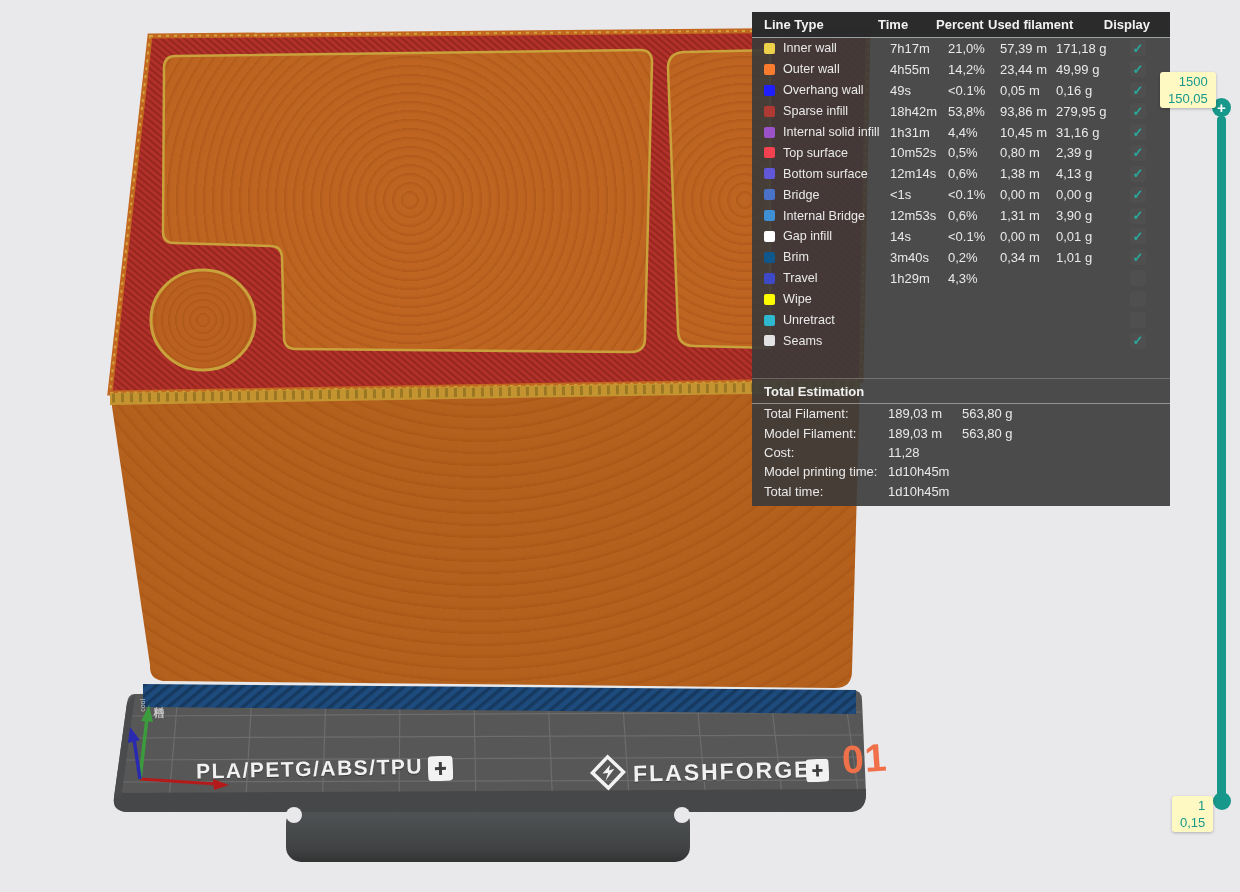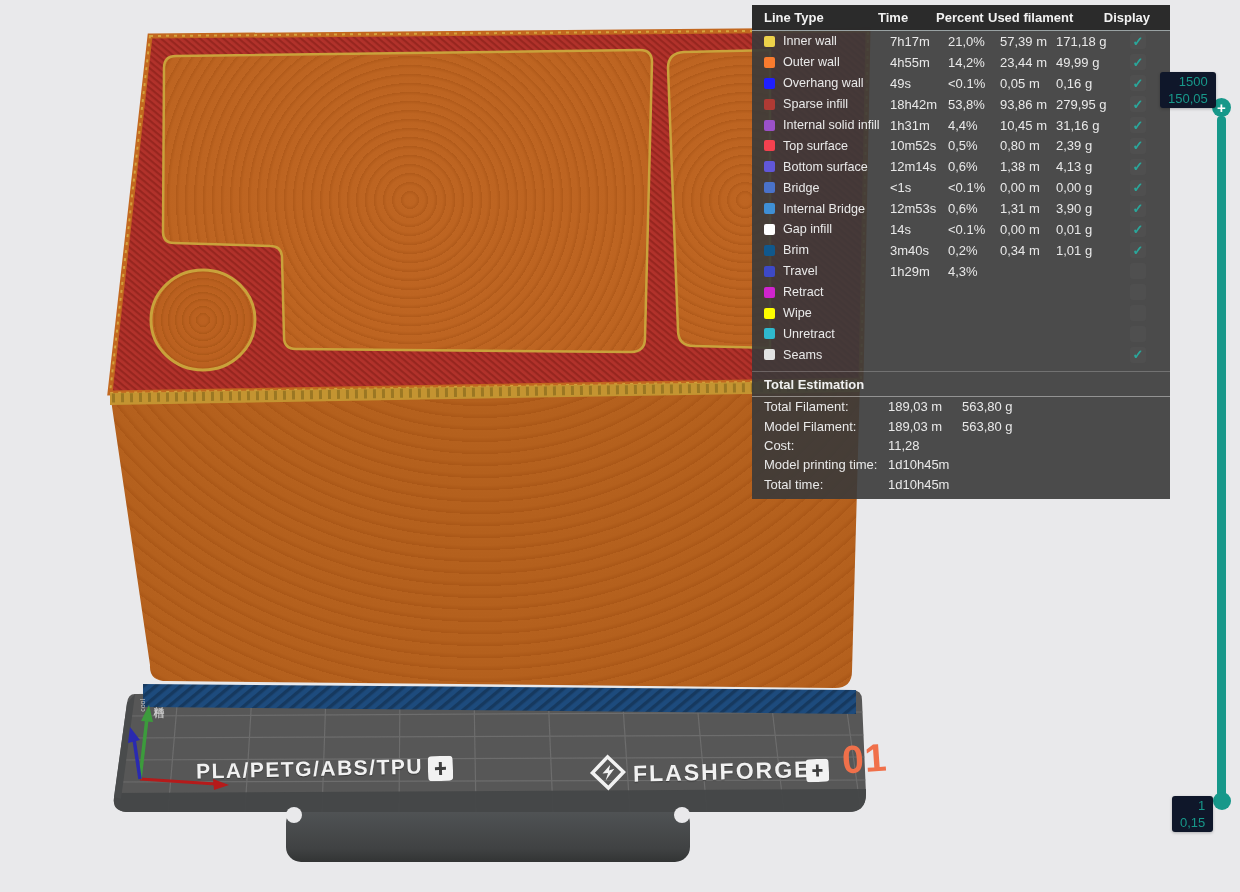--- a/index.html
+++ b/index.html
@@ -1,21 +1,21 @@
 <!DOCTYPE html>
 <html><head>
 <meta charset="utf-8">
 <style>
   html,body{margin:0;padding:0;background:#cfcfd2;}
   *{box-sizing:border-box;font-family:"Liberation Sans",sans-serif;}
   .canvas{position:relative;width:1240px;height:892px;background:#E9E9EB;overflow:hidden;}
   .scene{position:absolute;left:0;top:0;z-index:1;}
 
   
-  .panel{position:absolute;left:752px;top:5px;width:418px;height:494px;
+  .panel{position:absolute;left:752px;top:12px;width:418px;height:494px;
          background:rgba(58,58,58,0.90);z-index:5;color:#E9E9E9;font-size:13px;}
   .phead{display:flex;align-items:center;height:26px;background:rgba(42,42,42,0.96);
          border-bottom:1px solid #99A2A3;font-weight:bold;color:#F2F2F2;}
   .phead .h-type{padding-left:12px;width:126px;}
   .phead .h-time{width:58px;}
   .phead .h-pct{width:52px;}
   .phead .h-fil{width:114px;}
   .phead .h-disp{margin-left:auto;padding-right:20px;}
   .rows{position:absolute;top:26px;left:0;right:0;}
   .trow{display:flex;align-items:center;height:20.9px;padding-left:12px;}
@@ -38,21 +38,21 @@
   .tv2{white-space:nowrap;}
 
   
   .slider-track{position:absolute;left:1217px;top:116px;width:9px;height:681px;background:#17988A;
                 border-radius:4px;z-index:6;cursor:pointer;}
   .slider-plus{position:absolute;left:1212px;top:98px;width:19px;height:19px;border-radius:50%;
                background:#17988A;color:#fff;z-index:7;display:flex;align-items:center;justify-content:center;
                font-size:15px;font-weight:bold;line-height:1;cursor:pointer;}
   .slider-ball{position:absolute;left:1213px;top:792px;width:18px;height:18px;border-radius:50%;
                background:#17988A;z-index:7;cursor:pointer;}
-  .sl-label{position:absolute;background:#0f172a;border-radius:3px;padding:1px 8px;text-align:right;
+  .sl-label{position:absolute;background:#fef9c3;border-radius:3px;padding:1px 8px;text-align:right;
             color:#17988A;font-size:13px;line-height:17px;z-index:8;box-shadow:0 1px 3px rgba(0,0,0,0.25);}
   .sl-top{left:1160px;top:72px;min-width:50px;}
   .sl-bottom{left:1172px;top:796px;min-width:38px;}
 
   
   .plate-text{position:absolute;z-index:3;color:#F1F1F1;font-weight:bold;white-space:nowrap;
               text-shadow:0 1px 1px rgba(0,0,0,0.35);}
   .mat-label{left:196px;top:757px;font-size:21px;letter-spacing:1.5px;transform:rotate(-1.3deg);}
   .brand{left:589px;top:751px;display:flex;align-items:center;gap:6px;transform:rotate(-1.5deg);}
   .brand-text{font-size:23px;letter-spacing:2px;}
@@ -335,31 +335,20 @@
         <span class="c label">Travel</span>
         <span class="c time">1h29m</span>
         <span class="c pct">4,3%</span>
         <span class="c len"></span>
         <span class="c wt"></span>
         <span class="checkbox">
             <span class="tick"></span>
           </span>
       </div>
       <div class="trow">
-        <span class="swatch" style="background: rgb(208, 36, 206);"></span>
-        <span class="c label">Retract</span>
-        <span class="c time"></span>
-        <span class="c pct"></span>
-        <span class="c len"></span>
-        <span class="c wt"></span>
-        <span class="checkbox">
-            <span class="tick"></span>
-          </span>
-      </div>
-      <div class="trow">
         <span class="swatch" style="background: rgb(253, 253, 0);"></span>
         <span class="c label">Wipe</span>
         <span class="c time"></span>
         <span class="c pct"></span>
         <span class="c len"></span>
         <span class="c wt"></span>
         <span class="checkbox">
             <span class="tick"></span>
           </span>
       </div>

